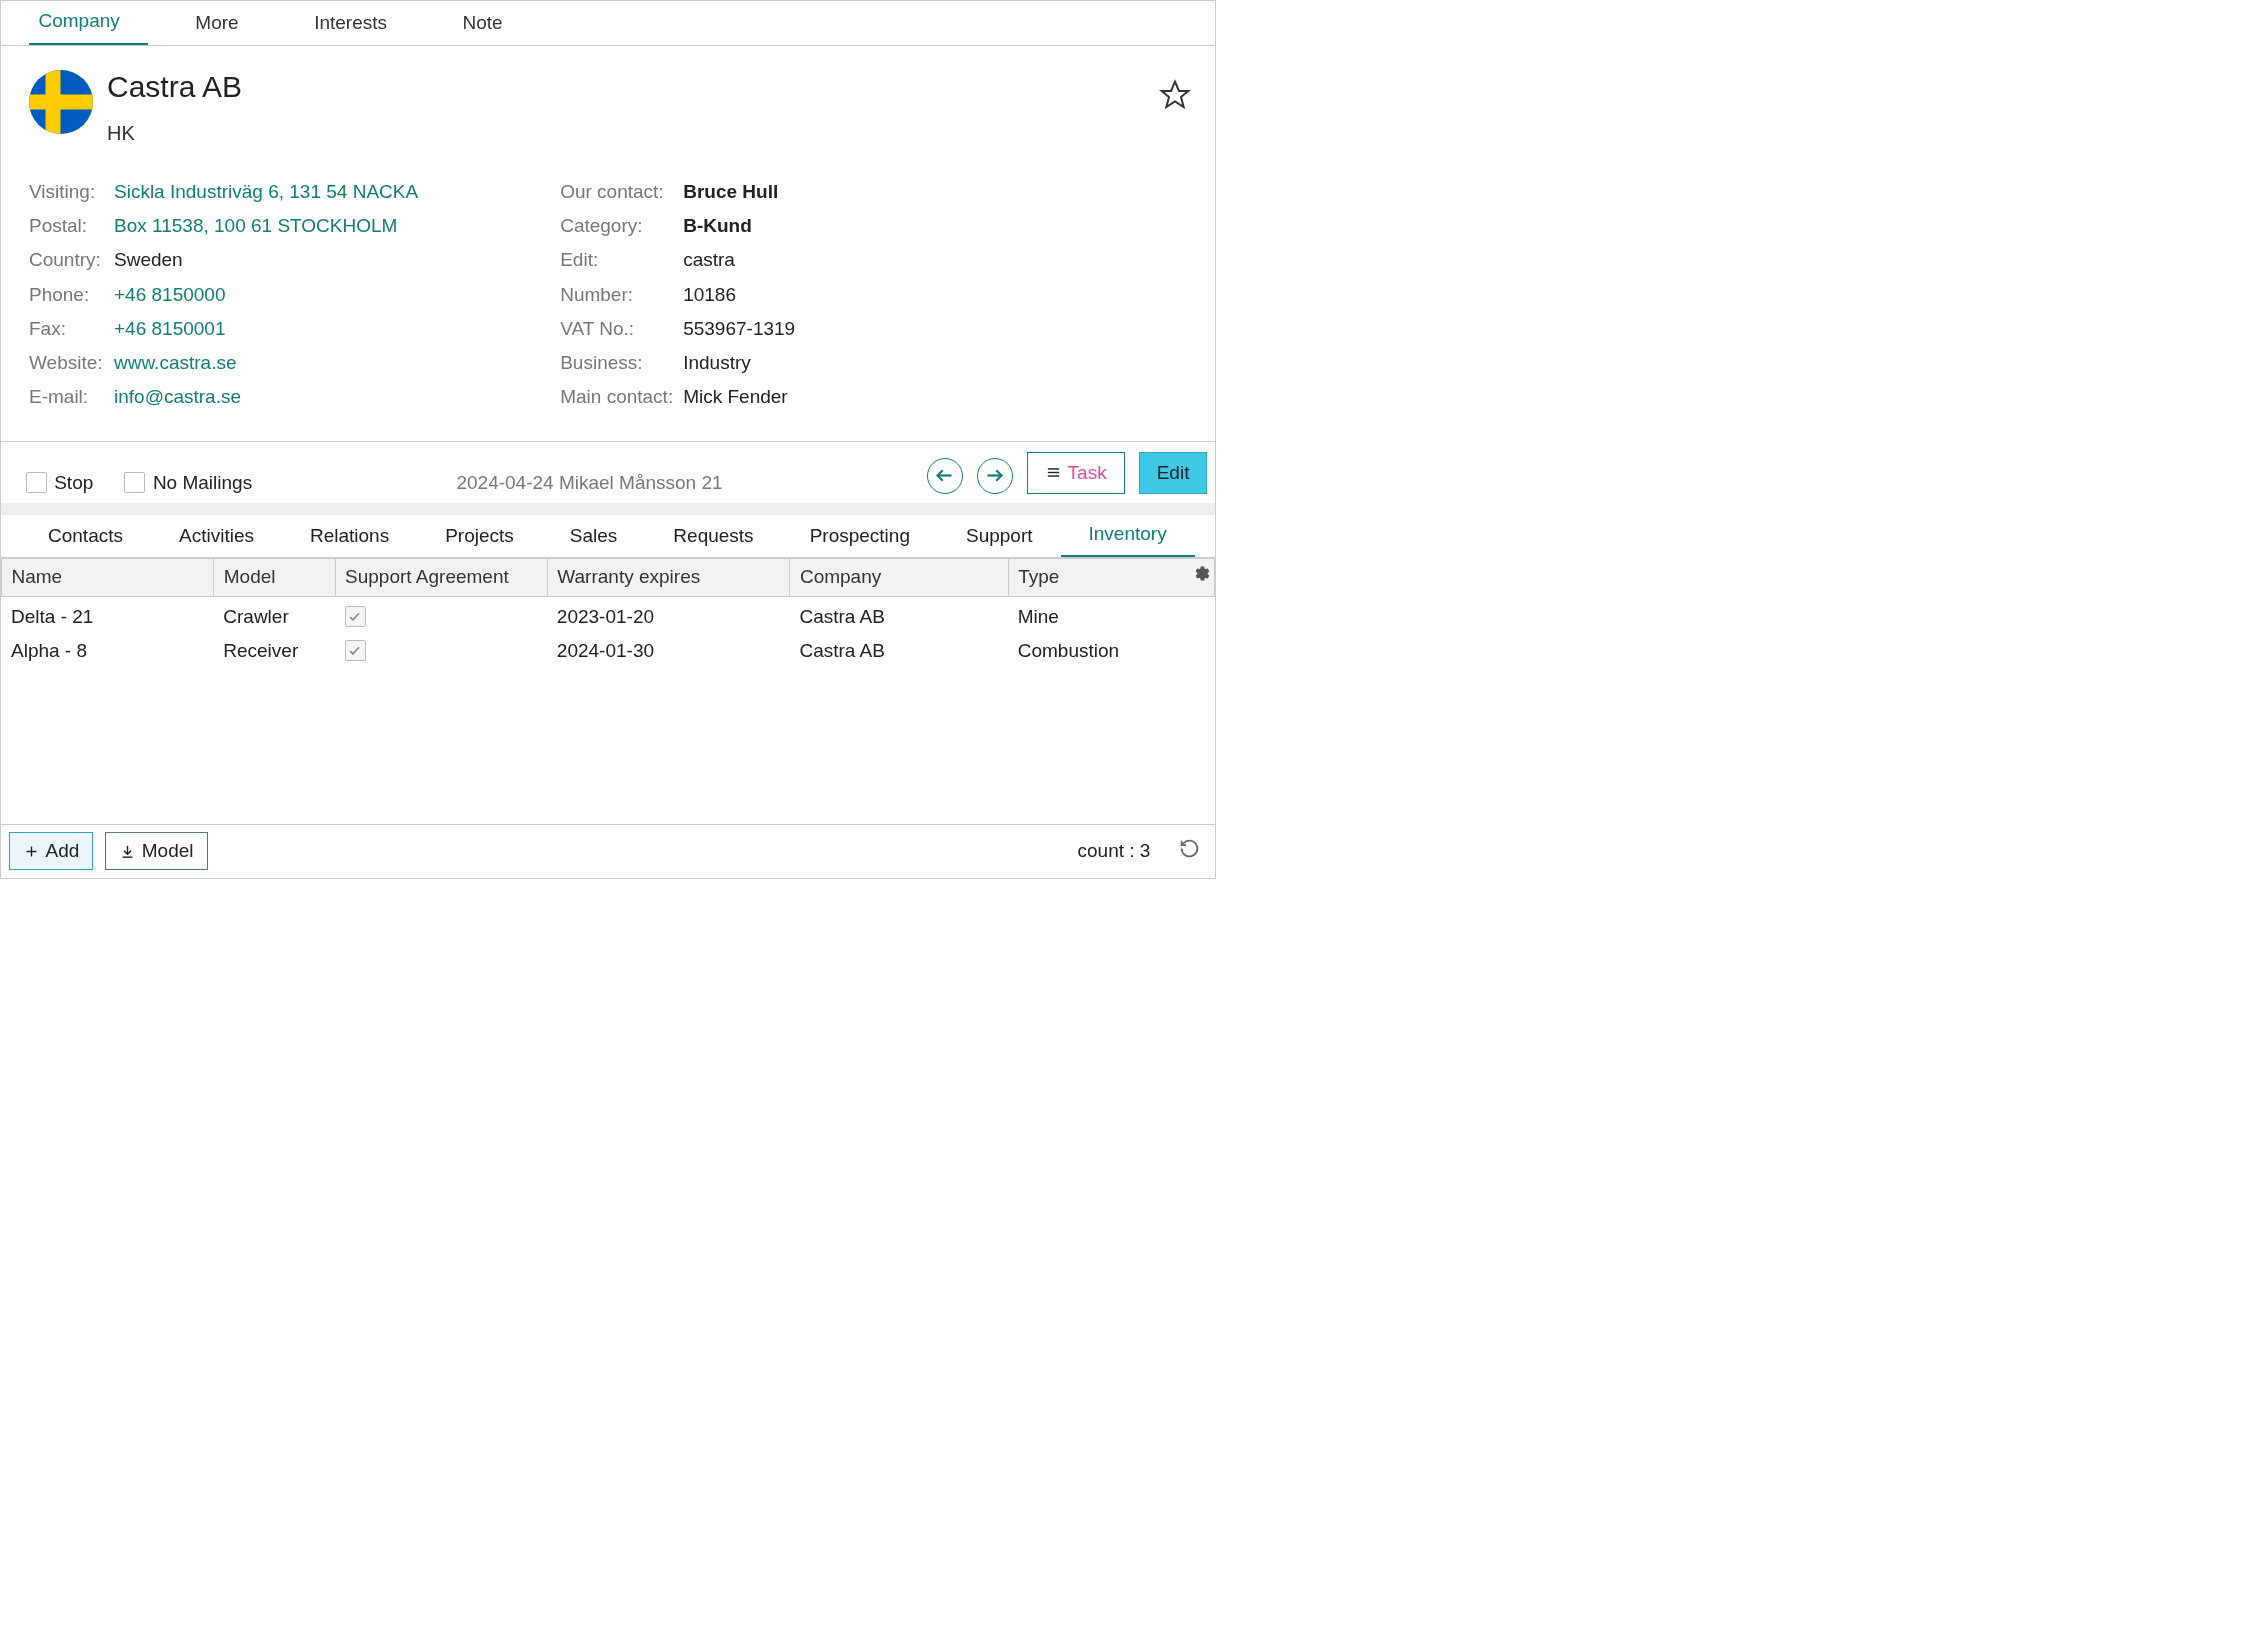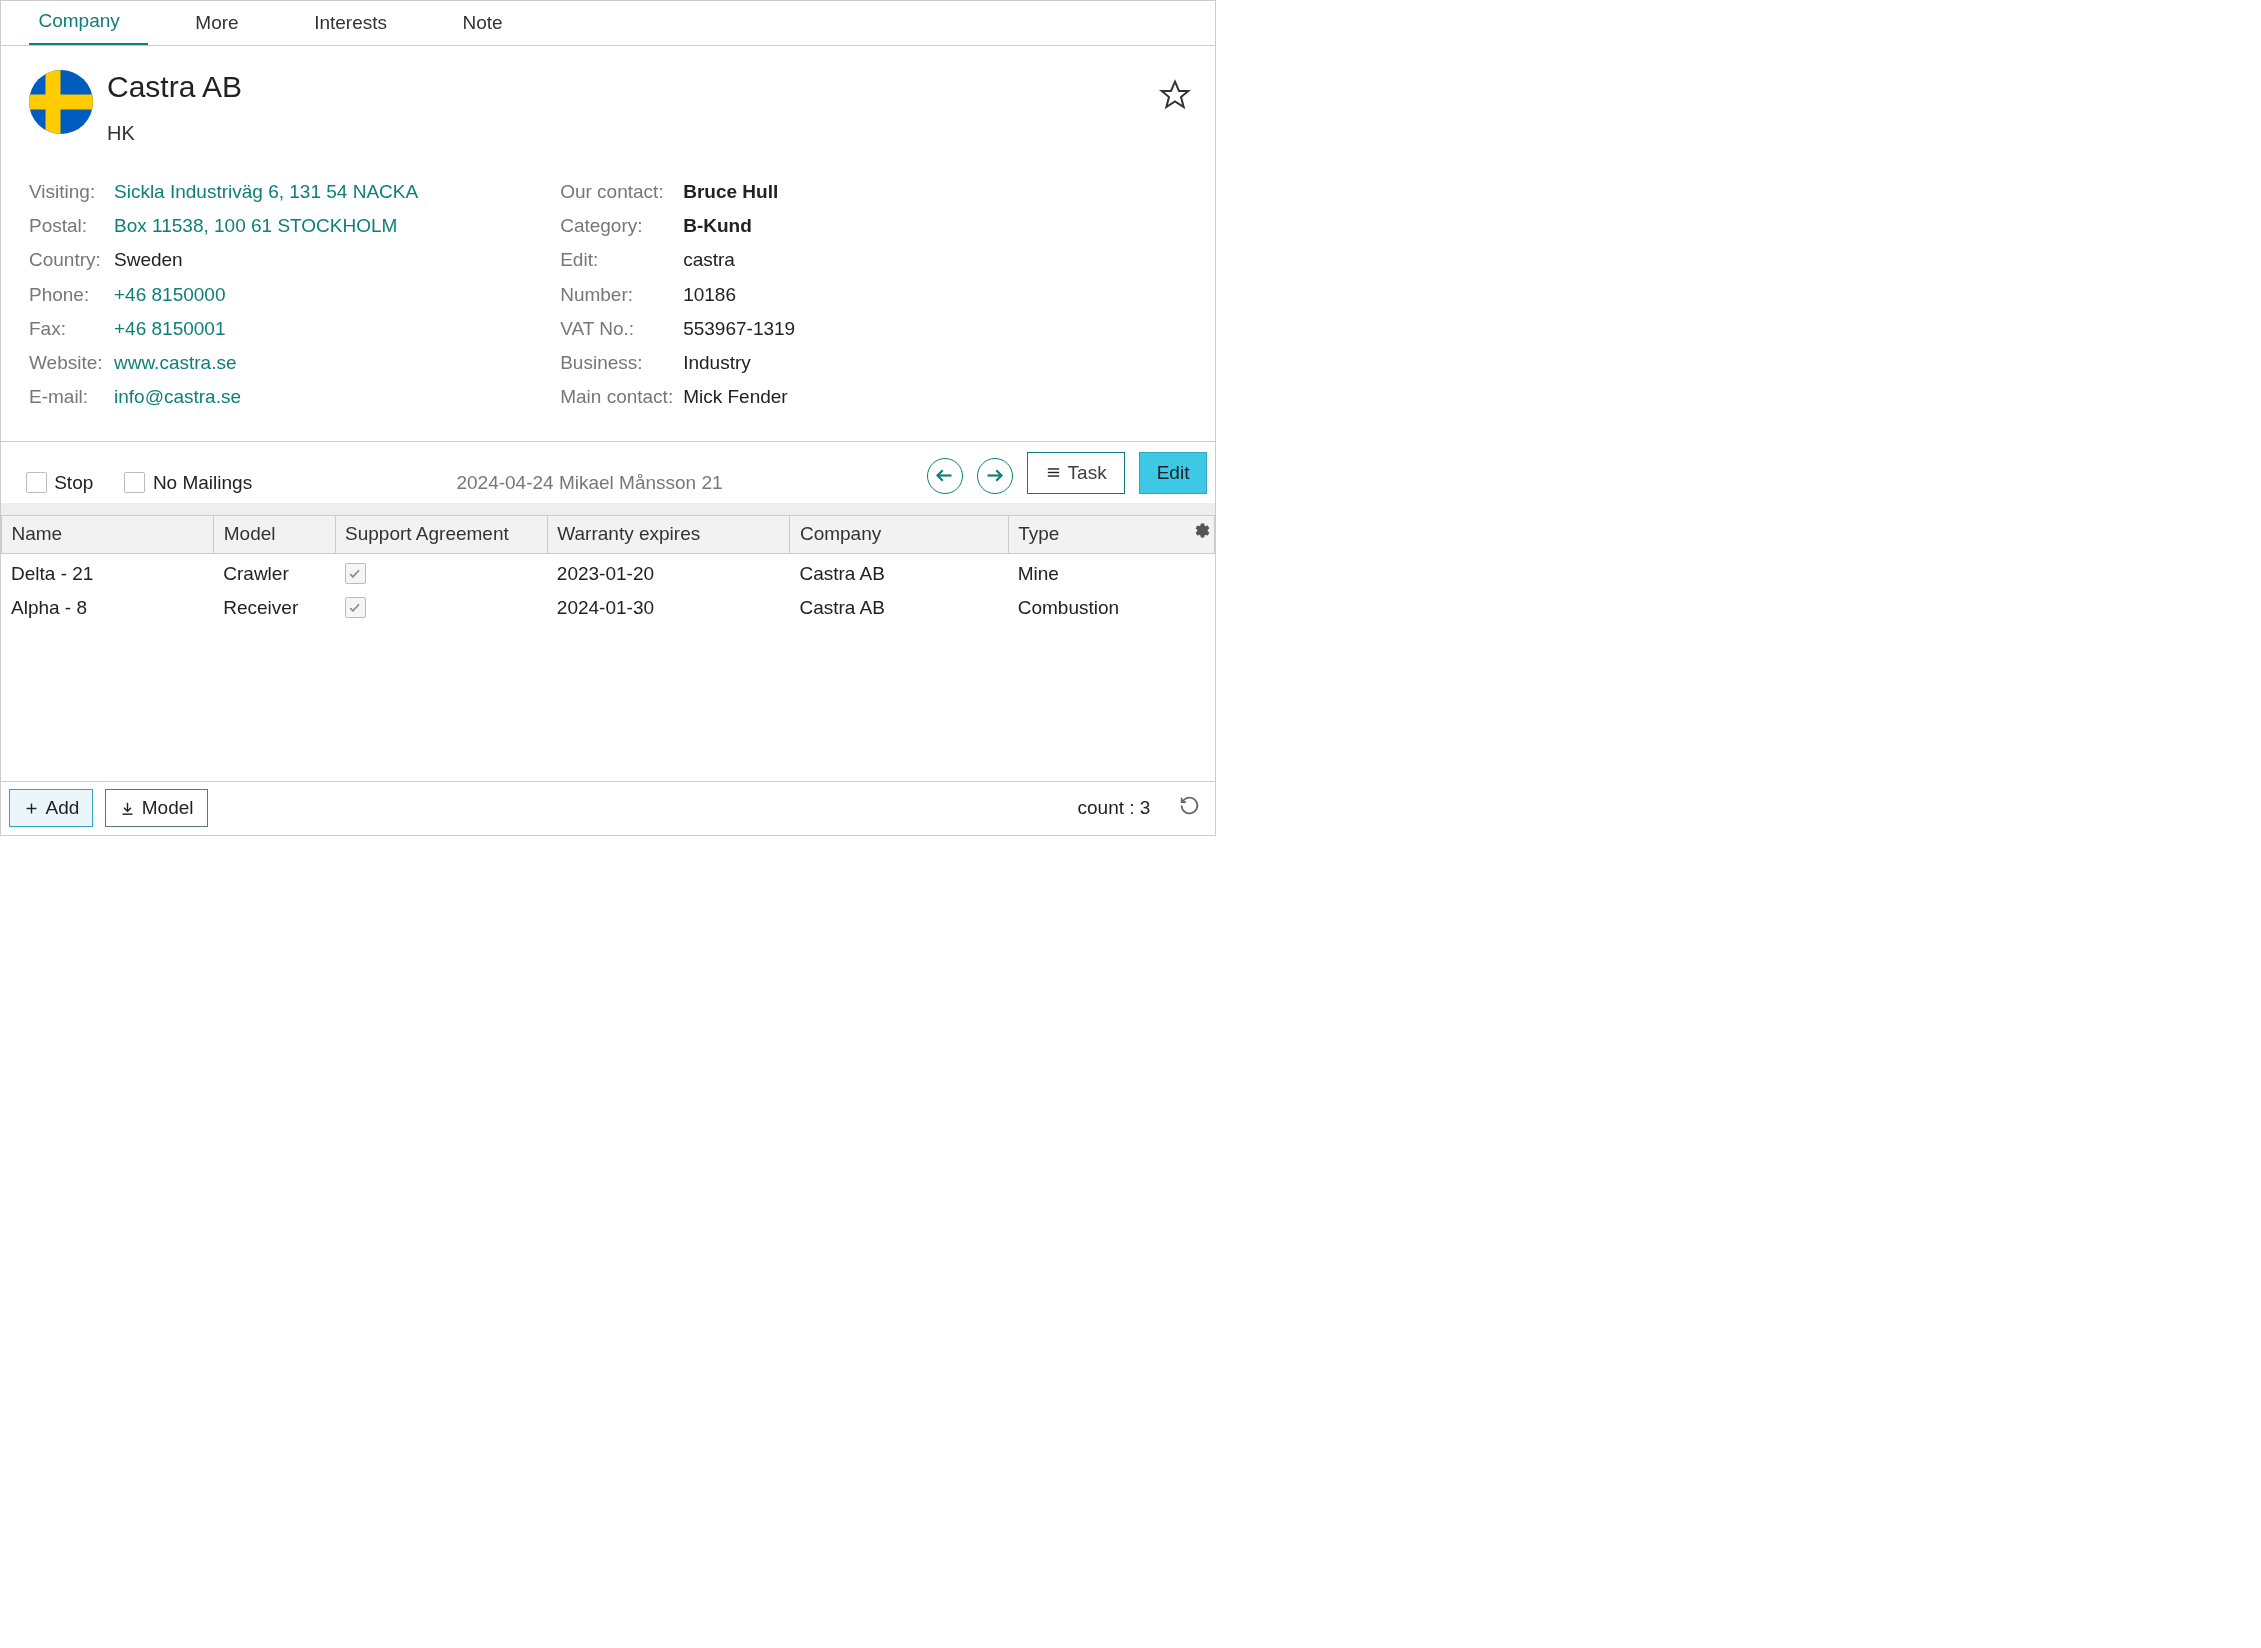--- a/index.html
+++ b/index.html
@@ -44,21 +44,21 @@
   .status-text { color: #777; }
   .nav-arrow {
     width: 36px; height: 36px; border: 1.9px solid #0e7f78; border-radius: 50%;
     display: inline-flex; align-items: center; justify-content: center; cursor: pointer;
     color: #0e7f78;
   }
   .task-btn, .edit-btn {
     height: 42px; padding: 0 17px; display: inline-flex; align-items: center; gap: 5.7px;
     border: 1.9px solid #0e7f78; cursor: pointer; font-size: 19px;
   }
-  .task-btn { background: #fff; color: #404040; }
+  .task-btn { background: #fff; color: #ec4899; }
   .edit-btn { background: #3dc8e6; border-color: #2fa6bd; }
 
   
   .separator-gap { background: #eee; height: 11.4px; }
   .lower-tabs { display: flex; border-bottom: 0.9px solid #ccc; padding: 0 19px; height: 43px; align-items:flex-end; }
   .lower-tab { padding: 9.5px 28px; cursor: pointer; }
   .lower-tab.active { color: #0e7f78; border-bottom: 2.8px solid #0e7f78; font-weight: 500; }
 
   
   .table-area { position: relative; }
@@ -206,20 +206,31 @@
         </svg>
       <span>Task</span>
     </span>
     <span class="edit-btn">
       <span>Edit</span>
     </span>
   </div>
 
   <div class="separator-gap"></div>
 
+  <div class="lower-tabs">
+    <div class="lower-tab">Contacts</div>
+    <div class="lower-tab">Activities</div>
+    <div class="lower-tab">Relations</div>
+    <div class="lower-tab">Projects</div>
+    <div class="lower-tab">Sales</div>
+    <div class="lower-tab">Requests</div>
+    <div class="lower-tab">Prospecting</div>
+    <div class="lower-tab">Support</div>
+    <div class="lower-tab active">Inventory</div>
+  </div>
 
   <div class="table-area">
     <span class="gear-icon">
       <svg width="17" height="17" viewBox="0 0 24 24" fill="#555">
           <path d="M12,8a4,4 0 1,0 0,8a4,4 0 1,0 0,-8M19.4,13c0.04-0.33,0.06-0.66,0.06-1s-0.02-0.67-0.06-1l2.11-1.65c0.19-0.15,0.24-0.42,0.12-0.64l-2-3.46c-0.12-0.22-0.39-0.3-0.61-0.22l-2.49,1c-0.52-0.4-1.08-0.73-1.69-0.98l-0.38-2.65C14.42,2.18,14.22,2,14,2h-4c-0.22,0-0.42,0.18-0.46,0.4l-0.38,2.65c-0.61,0.25-1.17,0.59-1.69,0.98l-2.49-1c-0.23-0.09-0.49,0-0.61,0.22l-2,3.46c-0.13,0.22-0.07,0.49,0.12,0.64L4.6,11c-0.04,0.33-0.06,0.66-0.06,1s0.02,0.67,0.06,1l-2.11,1.65c-0.19,0.15-0.24,0.42-0.12,0.64l2,3.46c0.12,0.22,0.39,0.3,0.61,0.22l2.49-1c0.52,0.4,1.08,0.73,1.69,0.98l0.38,2.65C9.58,21.82,9.78,22,10,22h4c0.22,0,0.42-0.18,0.46-0.4l0.38-2.65c0.61-0.25,1.17-0.59,1.69-0.98l2.49,1c0.23,0.09,0.49,0,0.61-0.22l2-3.46c0.12-0.22,0.07-0.49-0.12-0.64L19.4,13z"></path>
         </svg>
     </span>
     <table>
       <thead>
         <tr>

